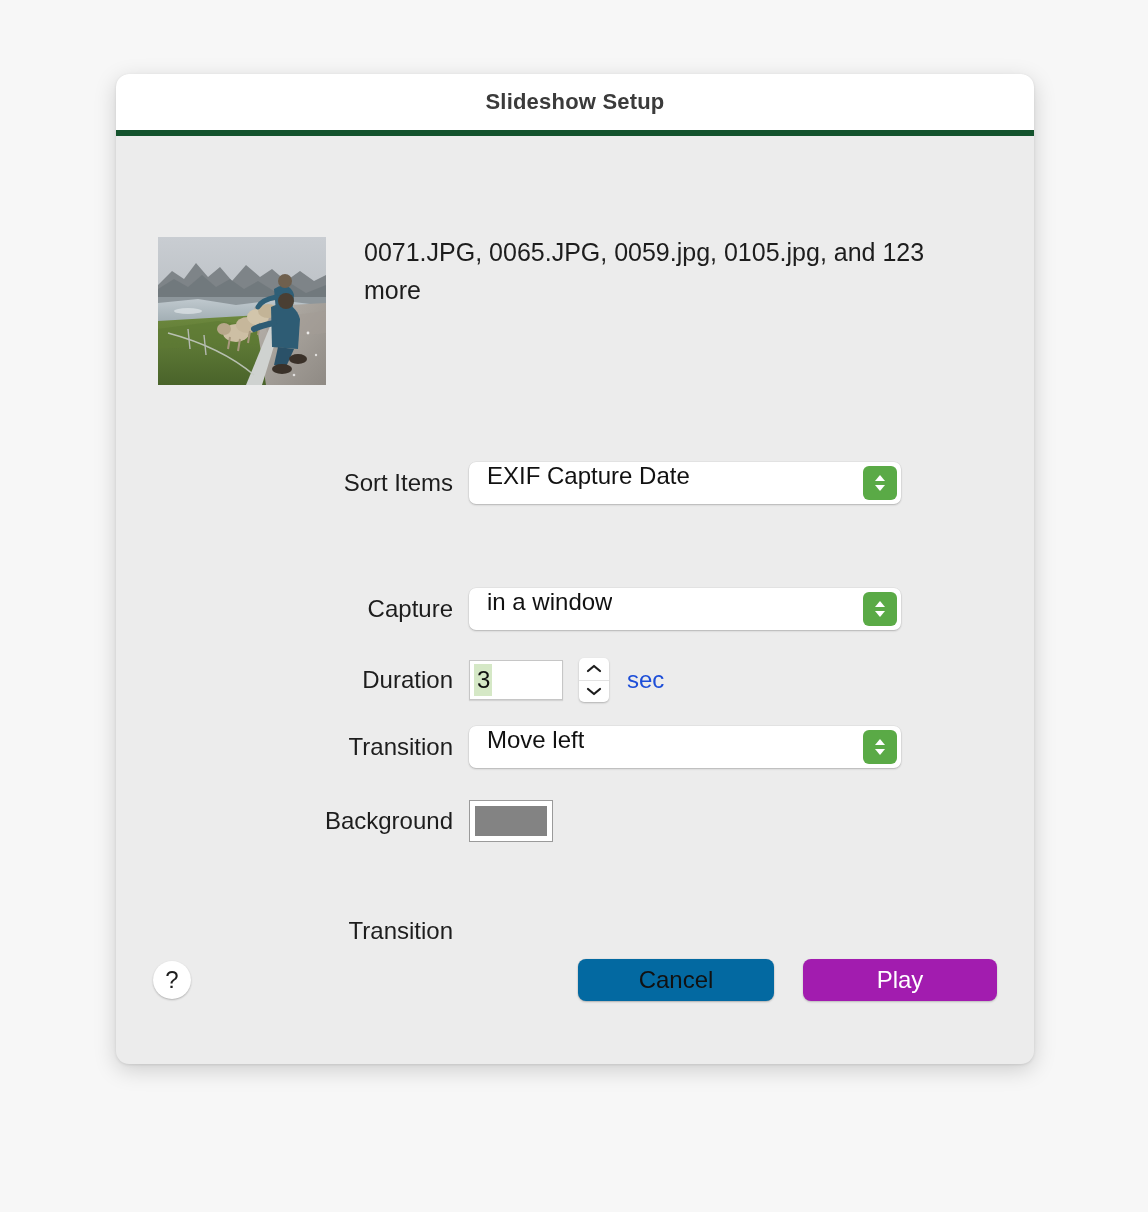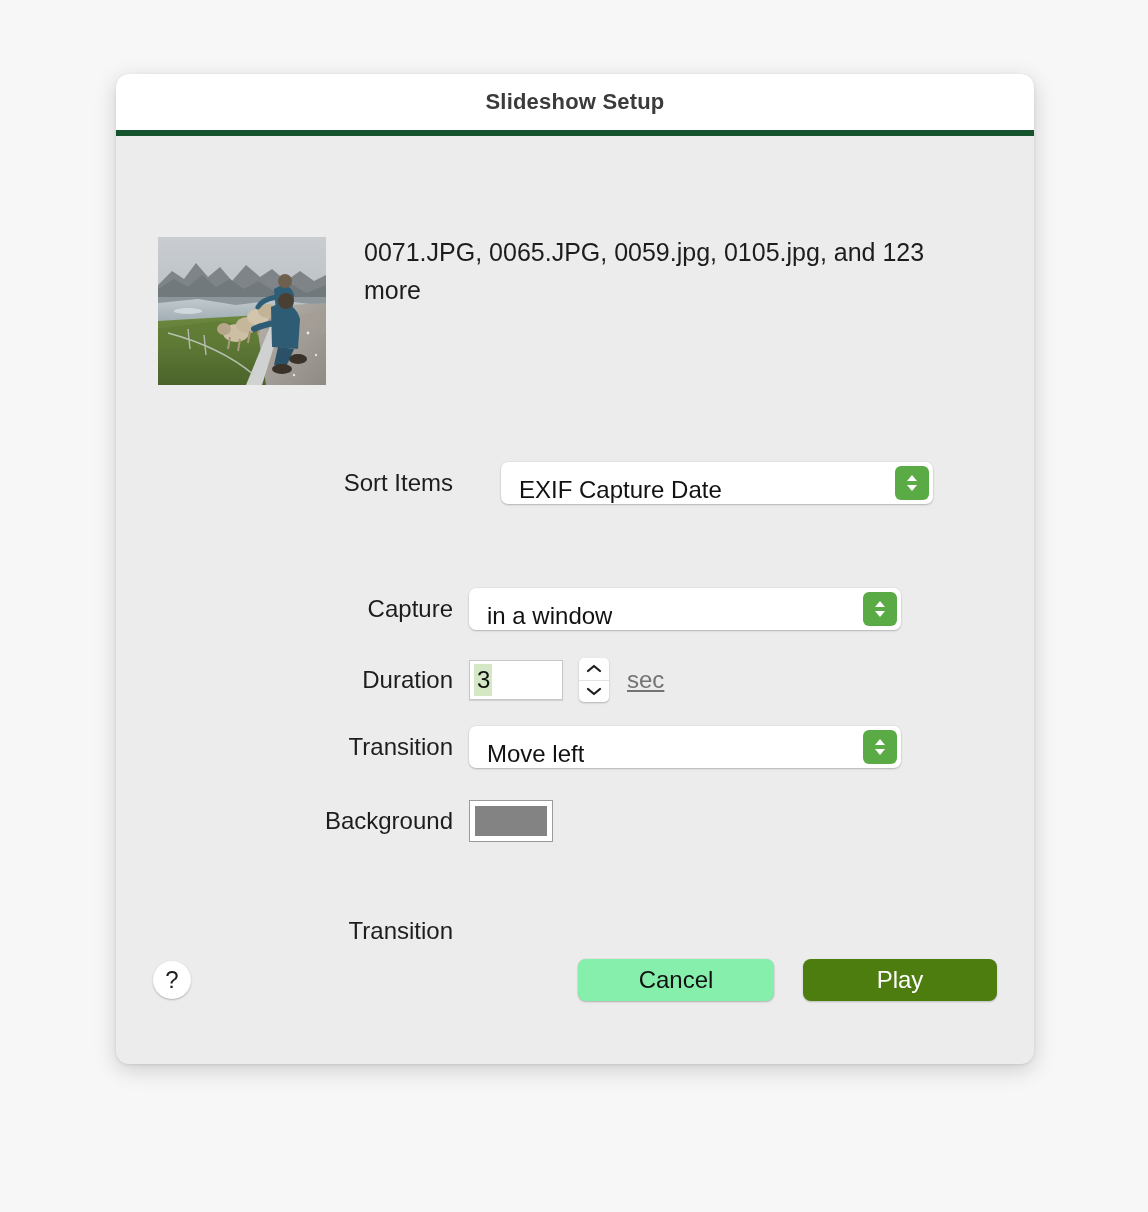--- a/index.html
+++ b/index.html
@@ -91,37 +91,37 @@
     width: 353px;
     text-align: right;
     padding-right: 16px;
     box-sizing: border-box;
     font-size: 24px;
     color: #1d1d1d;
     white-space: nowrap;
   }
   .row .control { display: flex; align-items: center; }
 
-  .row-sort      { top: 325px; gap: 32px; }
+  .row-sort      { top: 325px; }
   .row-present   { top: 451px; }
   .row-duration  { top: 522px; }
   .row-transition{ top: 589px; }
   .row-background{ top: 663px; }
   .row-afterwards{ top: 773px; }
 
   
   .popup {
     position: relative;
     width: 432px;
     height: 42px;
     background: #ffffff;
     border-radius: 7px;
     box-shadow: 0 1px 2px rgba(0,0,0,0.22), 0 0 0 0.5px rgba(0,0,0,0.06);
     display: flex;
-    align-items: flex-end;
+    align-items: flex-start;
     box-sizing: border-box;
   }
   .popup .value {
     padding-left: 18px;
     font-size: 24px;
     color: #111111;
     white-space: nowrap;
     overflow: hidden;
   }
   .popup-arrows {
@@ -170,22 +170,21 @@
   .stepper .half {
     flex: 1;
     display: flex;
     align-items: center;
     justify-content: center;
   }
   .stepper .half.top { border-bottom: 1px solid #e2e2e2; }
   .unit {
     margin-left: 18px;
     font-size: 24px;
-    color: #737373;
-    text-decoration: underline;
+    color: #1d4ed8;
   }
 
   
   .colorwell {
     width: 84px;
     height: 42px;
     background: #ffffff;
     border: 1px solid #9a9a9a;
     box-sizing: border-box;
     padding: 5px;
@@ -227,21 +226,21 @@
     border-radius: 8px;
     display: flex;
     align-items: center;
     justify-content: center;
     font-size: 24px;
     box-sizing: border-box;
   }
   .btn-cancel {
     left: 462px;
     width: 196px;
-    background: #86efac;
+    background: #0369a1;
     color: #111111;
     box-shadow: 0 1px 2px rgba(0,0,0,0.24), 0 0 0 0.5px rgba(0,0,0,0.05);
   }
   .btn-play {
     left: 687px;
     width: 194px;
     background: #62b544;
     color: #ffffff;
     box-shadow: 0 1px 2px rgba(0,0,0,0.22);
   }
@@ -393,17 +392,17 @@
 
     <div class="row row-afterwards">
       <div class="label">Transition</div>
     </div>
 
     <div class="footer">
       <div class="help-button">
         <span>?</span>
       </div>
       <div class="btn btn-cancel">Cancel</div>
-      <div class="btn btn-play" style="background: #4d7c0f;">Play</div>
+      <div class="btn btn-play" style="background: #a21caf;">Play</div>
     </div>
 
   </div>
 </div>
 
 </body></html>

